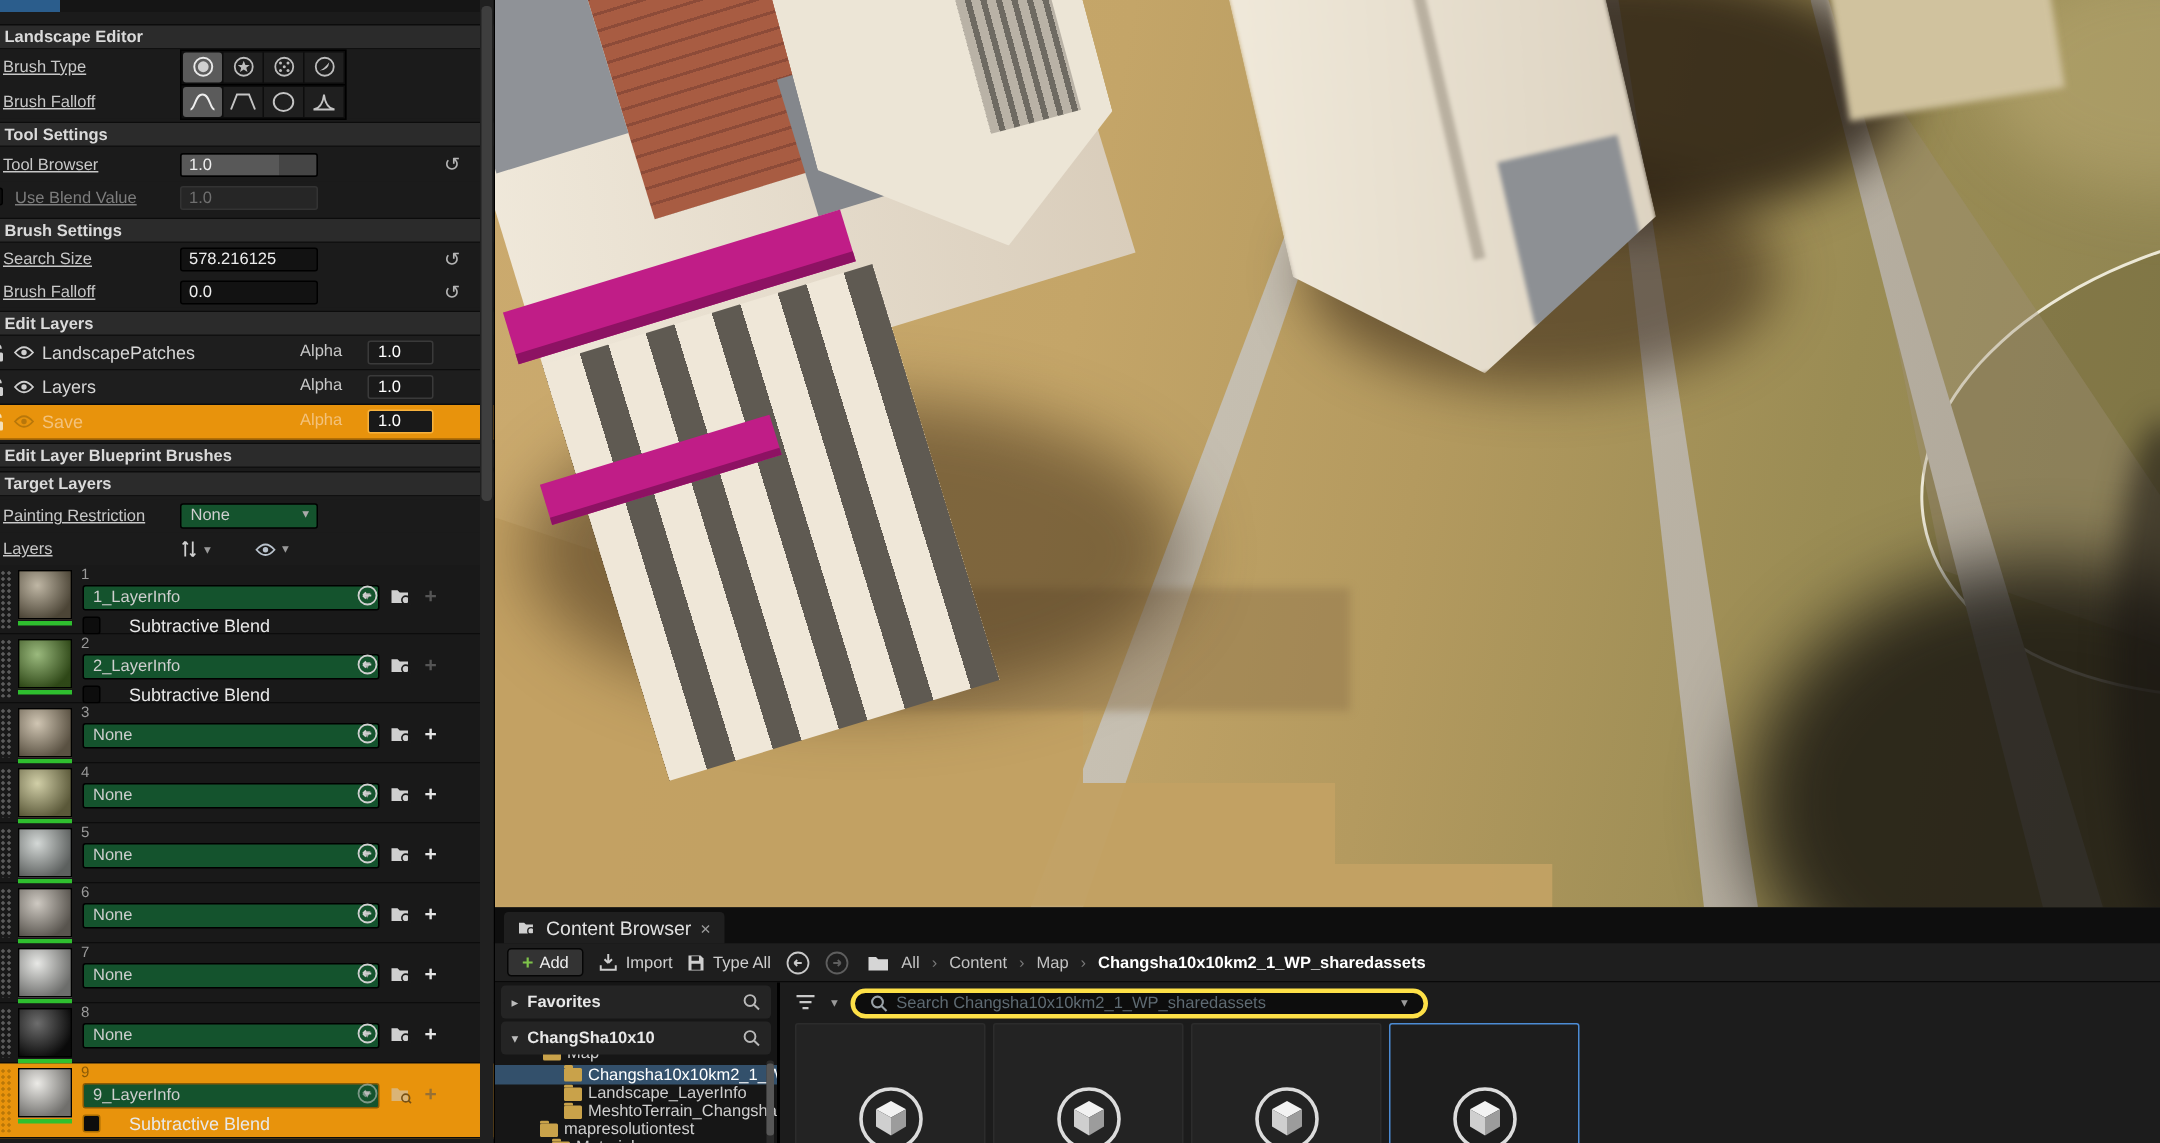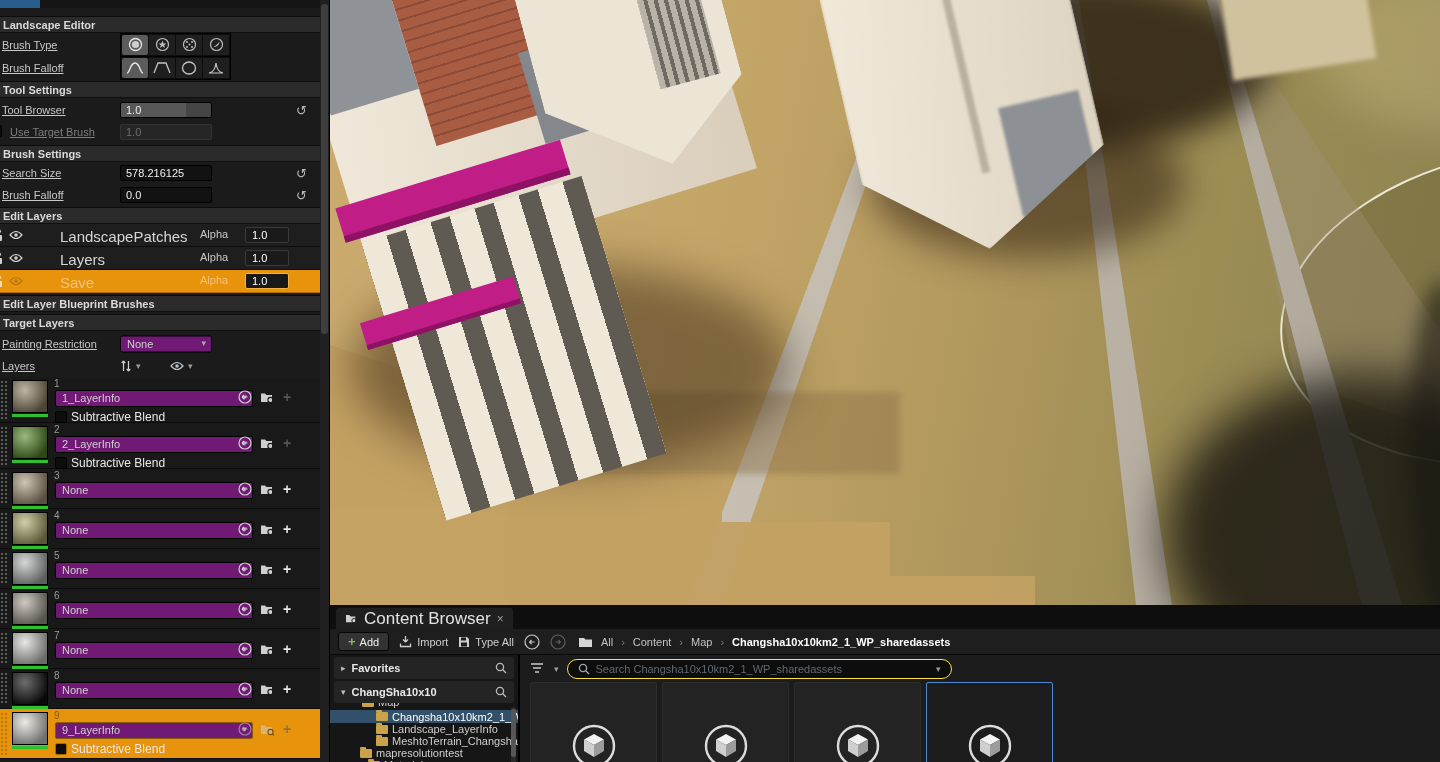--- a/index.html
+++ b/index.html
@@ -29,46 +29,46 @@
   .valbox { width:92px; height:16px; background:#121212; border:1px solid #000; border-radius:2px;
     color:#eee; font-size:11px; line-height:14px; padding-left:5px; }
   .valbox.slider { background:linear-gradient(90deg,#585858 0 72%,#454545 72%); }
   .valbox.dim { background:#262626; color:#6f6f6f; border-color:#333; }
 
   .chk { width:12px; height:12px; background:#0d0d0d; border:1px solid #000; border-radius:2px; }
 
   .elayer { height:23px; position:relative; background:#1e1e1e; border-bottom:1px solid #0d0d0d; }
   .elayer .lock { position:absolute; left:10px; top:5px; }
   .elayer .eye { position:absolute; left:27px; top:6px; }
-  .elayer .ename { position:absolute; left:46px; top:4px; font-size:15px; color:#d6d6d6;margin-left:32px; }
+  .elayer .ename { position:absolute; left:46px; top:4px; font-size:12px; color:#d6d6d6; }
   .elayer .alpha { position:absolute; left:218px; top:4px; font-size:11px; color:#c8c8c8; }
   .elayer .abox { position:absolute; left:263px; top:3px; width:44px; height:16px; background:#1a1a1a;
     border:1px solid #3a3a3a; border-radius:2px; color:#fff; font-size:11px; line-height:14px; padding-left:6px; }
   .elayer.sel { background:#e8930c; border-bottom:1px solid #b36f05; }
   .elayer.sel .ename, .elayer.sel .alpha { color:#f3c27c; }
   .elayer.sel .abox { border-color:#f7b23e; background:#191919; }
 
-  .ddown { position:relative; background:#701a75; border:1px solid #000; border-radius:2px;
+  .ddown { position:relative; background:#14532d; border:1px solid #000; border-radius:2px;
     color:#cfcfcf; font-size:11px; }
   .ddown .dtext { display:block; line-height:15px; padding-left:6px; overflow:hidden; white-space:nowrap; }
   .ddown .dchev { position:absolute; right:5px; top:1px; color:#aaa; font-size:9px; }
 
   .lrow { position:relative; background:#191919; border-bottom:1px solid #0c0c0c; }
   .lrow .grip { position:absolute; left:18px; top:3px; bottom:3px; width:8px;
     background-image:radial-gradient(circle,#5c5c5c 1px,transparent 1.2px); background-size:4px 4px; }
   .lrow .thumb { position:absolute; left:30px; top:3px; width:36px; height:33px; border:1px solid #000; }
   .lrow .thumb::after { content:""; position:absolute; inset:0;
     background:radial-gradient(circle at 35% 30%, rgba(255,255,255,.38), rgba(0,0,0,.5) 78%); }
   .lrow .gbar { position:absolute; left:30px; top:37px; width:36px; height:3px; background:#2fbf2f; }
   .lrow .idx { position:absolute; left:72px; top:1px; font-size:10px; color:#9a9a9a; }
   .lrow .ddown { position:absolute; left:73px; top:13px; width:198px; height:17px; }
   .lrow .ricons { position:absolute; left:256px; top:13px; display:flex; gap:8px; align-items:center; }
   .lrow .plus { color:#e6e6e6; font-size:14px; font-weight:bold; line-height:14px; }
   .lrow.dimplus .plus { color:#555; }
-  .lrow .blend { position:absolute; left:73px; top:33px; display:flex; align-items:center; gap:4px; }
+  .lrow .blend { position:absolute; left:73px; top:33px; display:flex; align-items:center; gap:19px; }
   .lrow .blend .blbl { font-size:12px; color:#e8e8e8; }
   .lrow.sel { background:#e8930c; }
   .lrow.sel .ddown { border-color:#8a5a06; }
   .lrow.sel .ricons svg, .lrow.sel .plus { opacity:.55; }
   .lrow.sel .grip { background-image:radial-gradient(circle,#b97708 1px,transparent 1.2px); }
 
   .panel-scroll { position:absolute; left:320px; top:0; width:9px; height:762px; background:#202020; z-index:31; }
   .panel-scroll .thumb { position:absolute; left:1px; top:4px; width:7px; height:330px; background:#3e3e3e; border-radius:3px; }
 
   
@@ -119,21 +119,21 @@
   .bC .panel { position:absolute; left:150px; top:170px; width:82px; height:112px; background:#8d9094; }
   .bC .seam { position:absolute; left:120px; top:0; width:8px; height:230px; background:#b9b0a0; }
   .bD { position:absolute; left:895px; top:-25px; width:145px; height:95px; transform:rotate(-9deg);
     filter:blur(2px); background:#d0c29e; }
 
   
   .cb { position:absolute; left:330px; top:605px; width:1110px; height:157px; background:#1b1b1b; z-index:20; }
   .cb-tabbar { height:24px; background:#0e0e0e; display:flex; align-items:flex-end; }
   .cb-tab { margin-left:6px; height:21px; background:#1f1f1f; border-radius:3px 3px 0 0; display:flex;
     align-items:center; gap:6px; padding:0 9px; }
-  .cb-tab .t { font-size:17px; color:#e2e2e2; }
+  .cb-tab .t { font-size:13px; color:#e2e2e2; }
   .cb-tab .x { font-size:12px; color:#9a9a9a; }
   .cb-toolbar { height:26px; background:#1e1e1e; border-bottom:1px solid #090909; display:flex; align-items:center; gap:10px; padding:0 8px; }
   .btn-add { display:flex; align-items:center; gap:4px; background:#333; border:1px solid #060606; border-radius:3px; height:19px; padding:0 9px; }
   .btn-add .p { color:#7ec24a; font-weight:bold; font-size:13px; line-height:13px; }
   .btn-add .t { color:#efefef; font-size:11px; }
   .tb-item { display:flex; align-items:center; gap:5px; color:#cfcfcf; font-size:11px; }
   .crumbs { display:flex; align-items:center; gap:8px; margin-left:2px; }
   .crumb { font-size:11px; color:#c3c3c3; }
   .crumb.last { color:#fff; font-weight:bold; }
   .crumb-sep { font-size:11px; color:#7a7a7a; }
@@ -145,21 +145,21 @@
   .tree-row { height:12px; display:flex; align-items:center; gap:4px; font-size:11px; color:#cfcfcf; white-space:nowrap; overflow:hidden; }
   .tree-row.sel { background:#33506b; color:#fff; }
   .tree-sliver { height:7px; overflow:hidden; }
   .tree-sliver .tree-row { margin-top:-7px; }
   .folder { width:12px; height:9px; background:#c9a24a; border-radius:1px; position:relative; flex:0 0 12px; }
   .folder::before { content:""; position:absolute; left:0; top:-2px; width:6px; height:2px; background:#c9a24a; border-radius:1px 1px 0 0; }
   .tree-scroll { position:absolute; right:2px; top:52px; width:5px; height:76px; background:#2a2a2a; border-radius:2px; }
   .tree-scroll .th { position:absolute; left:0; top:2px; width:5px; height:48px; background:#565656; border-radius:2px; }
   .cb-right { position:relative; flex:1; background:#1c1c1c; }
   .filter-row { height:27px; display:flex; align-items:center; gap:8px; padding:0 10px; }
-  .search-pill { position:relative; width:385px; height:20px; background:#0d0d0d; border:1px solid #fde047; border-radius:11px;
+  .search-pill { position:relative; width:385px; height:20px; background:#0d0d0d; border:3px solid #fde047; border-radius:11px;
     display:flex; align-items:center; gap:6px; padding:0 10px; }
   .search-pill input { flex:1; background:transparent; border:none; outline:none; color:#cfd6da; font-size:11px;
     font-family:"Liberation Sans","DejaVu Sans",sans-serif; }
   .search-pill input::placeholder { color:#5e6a72; }
   .chev { color:#9a9a9a; font-size:9px; }
   .tiles { display:flex; gap:5px; padding-left:10px; }
   .tile { position:relative; width:127px; height:110px; background:#232323; border:1px solid #2c2c2c; border-radius:2px; }
   .tile.sel { border:1px solid #4c8bd4; background:#1d1d1d; }
   .tile .cube { position:absolute; left:50%; top:40px; transform:translateX(-50%); }
 
@@ -245,21 +245,21 @@
       <div class="sec" style="margin-top:2px">Tool Settings</div>
 
       <div class="row" style="height:23px">
         <span class="lbl">Tool Browser</span>
         <div class="ctrl valbox slider">1.0</div>
         <span class="reset">↺</span>
       </div>
 
       <div class="row" style="height:21px">
         <span class="chk" style="position:absolute;left:8px;top:4px"></span>
-        <span class="lbl" style="left:28px;color:#7d7d7d">Use Target Brush</span>
+        <span class="lbl" style="left:28px;color:#7d7d7d">Use Blend Value</span>
         <div class="ctrl valbox dim">1.0</div>
       </div>
 
       <div class="sec" style="margin-top:3px">Brush Settings</div>
 
       <div class="row" style="height:22px">
         <span class="lbl">Search Size</span>
         <div class="ctrl valbox">578.216125</div>
         <span class="reset">↺</span>
       </div>

